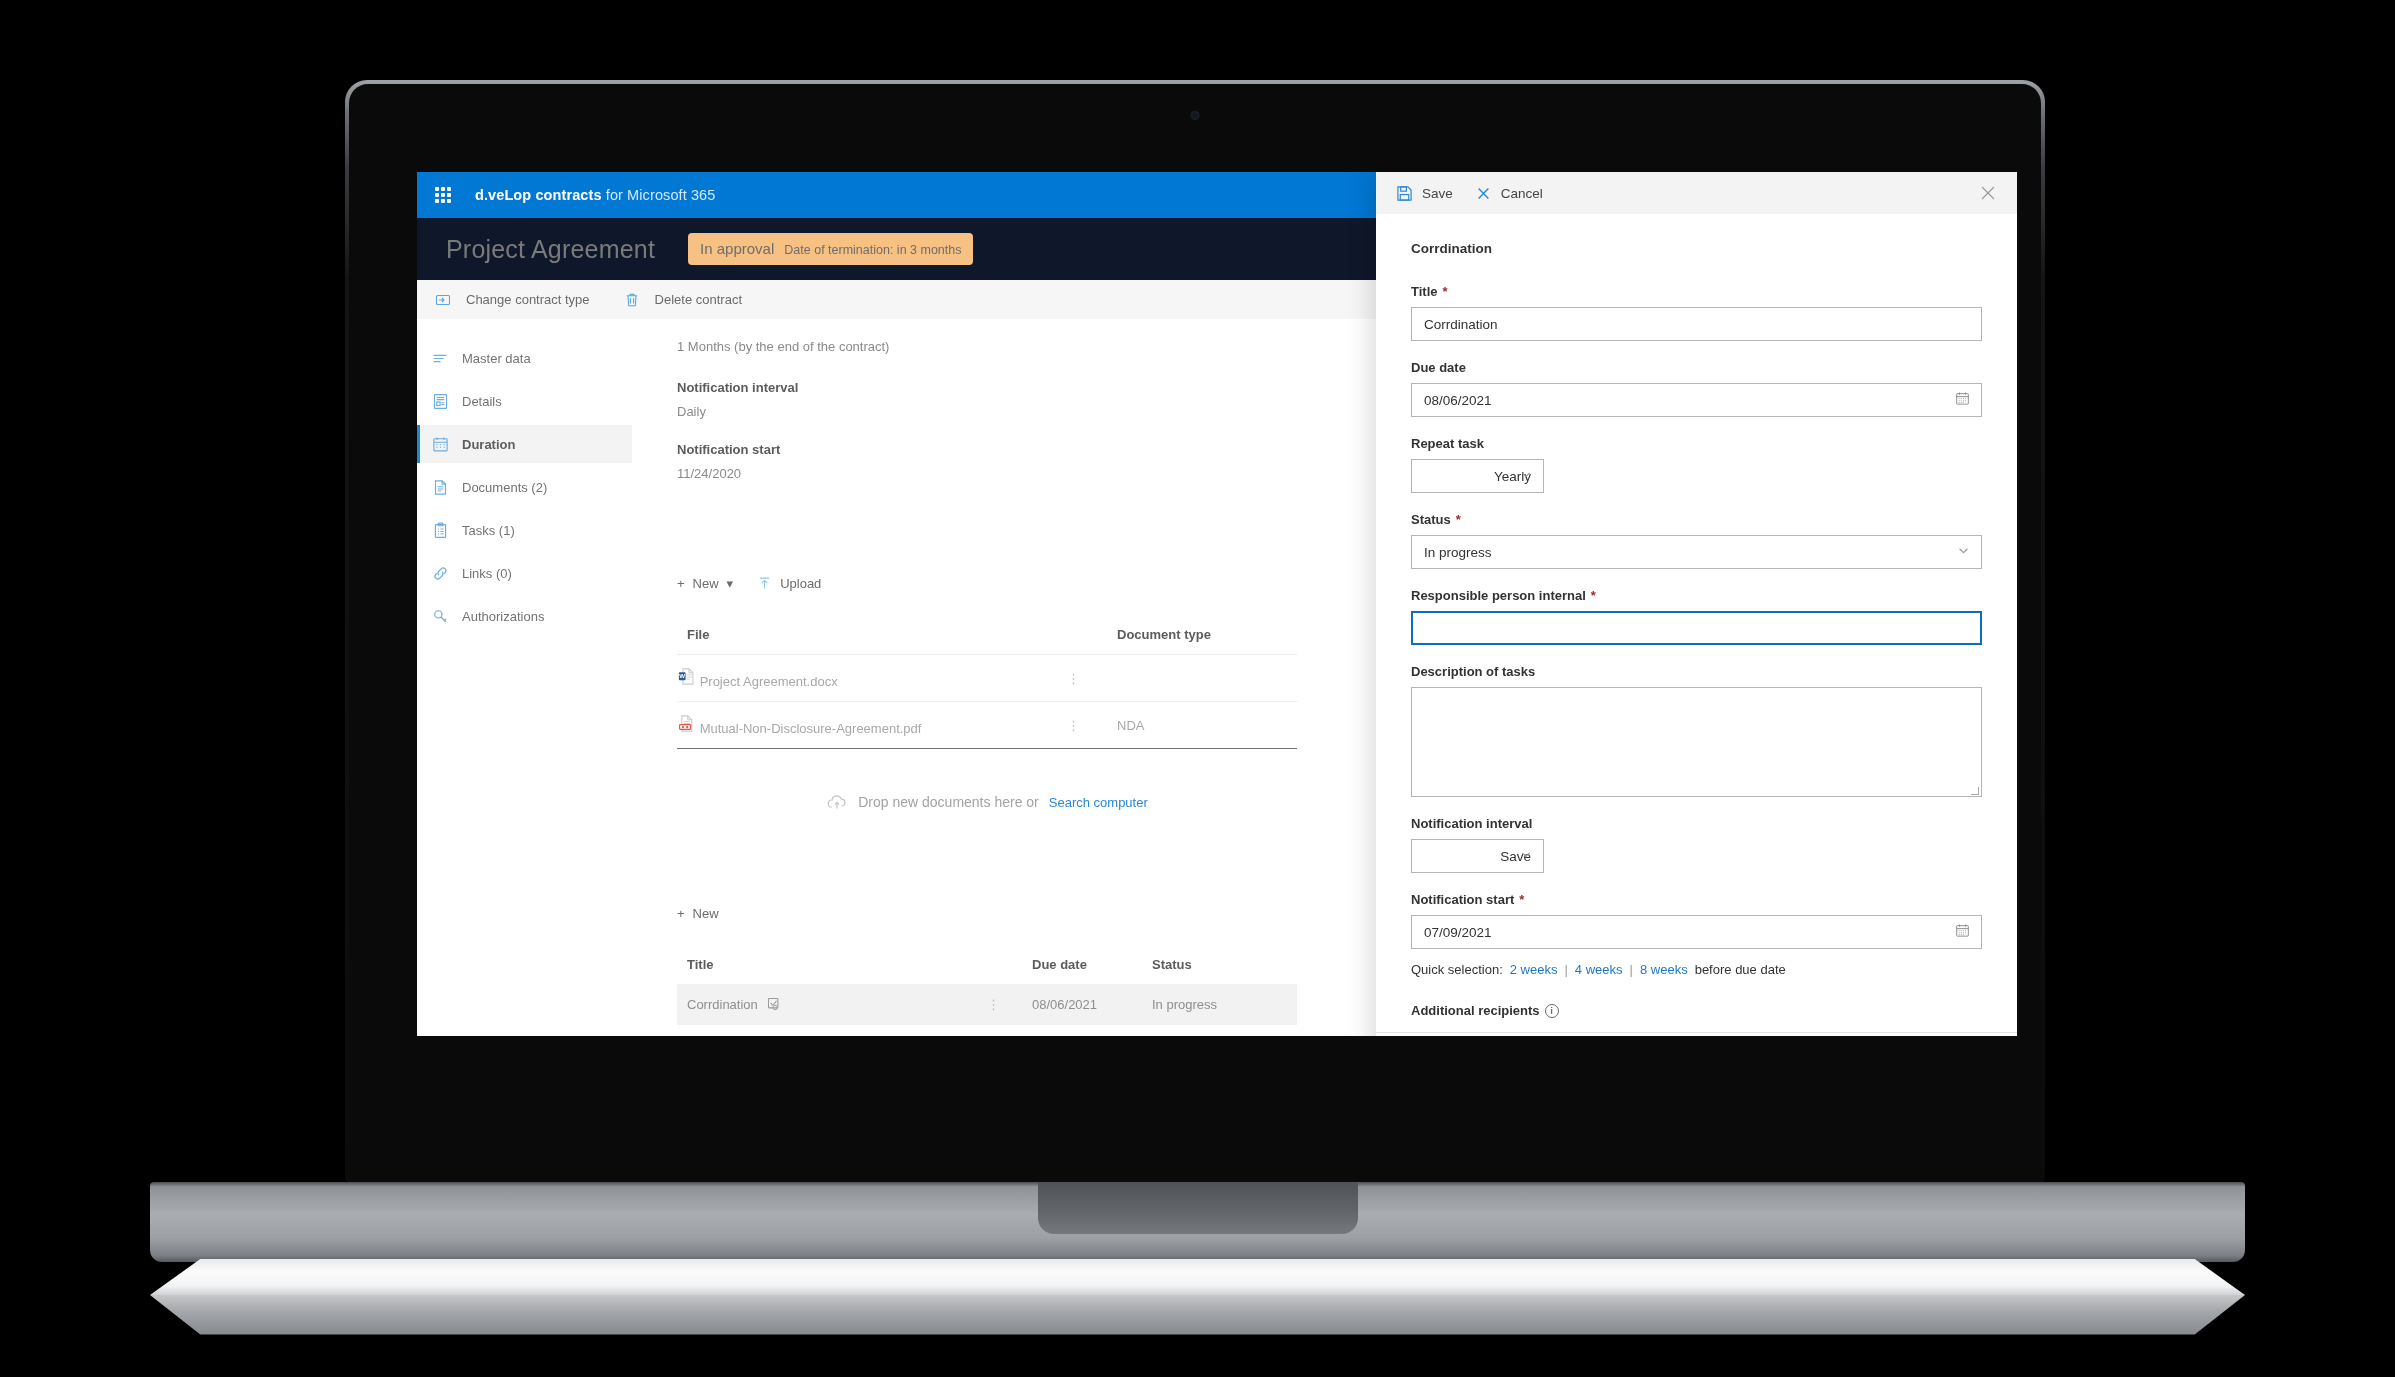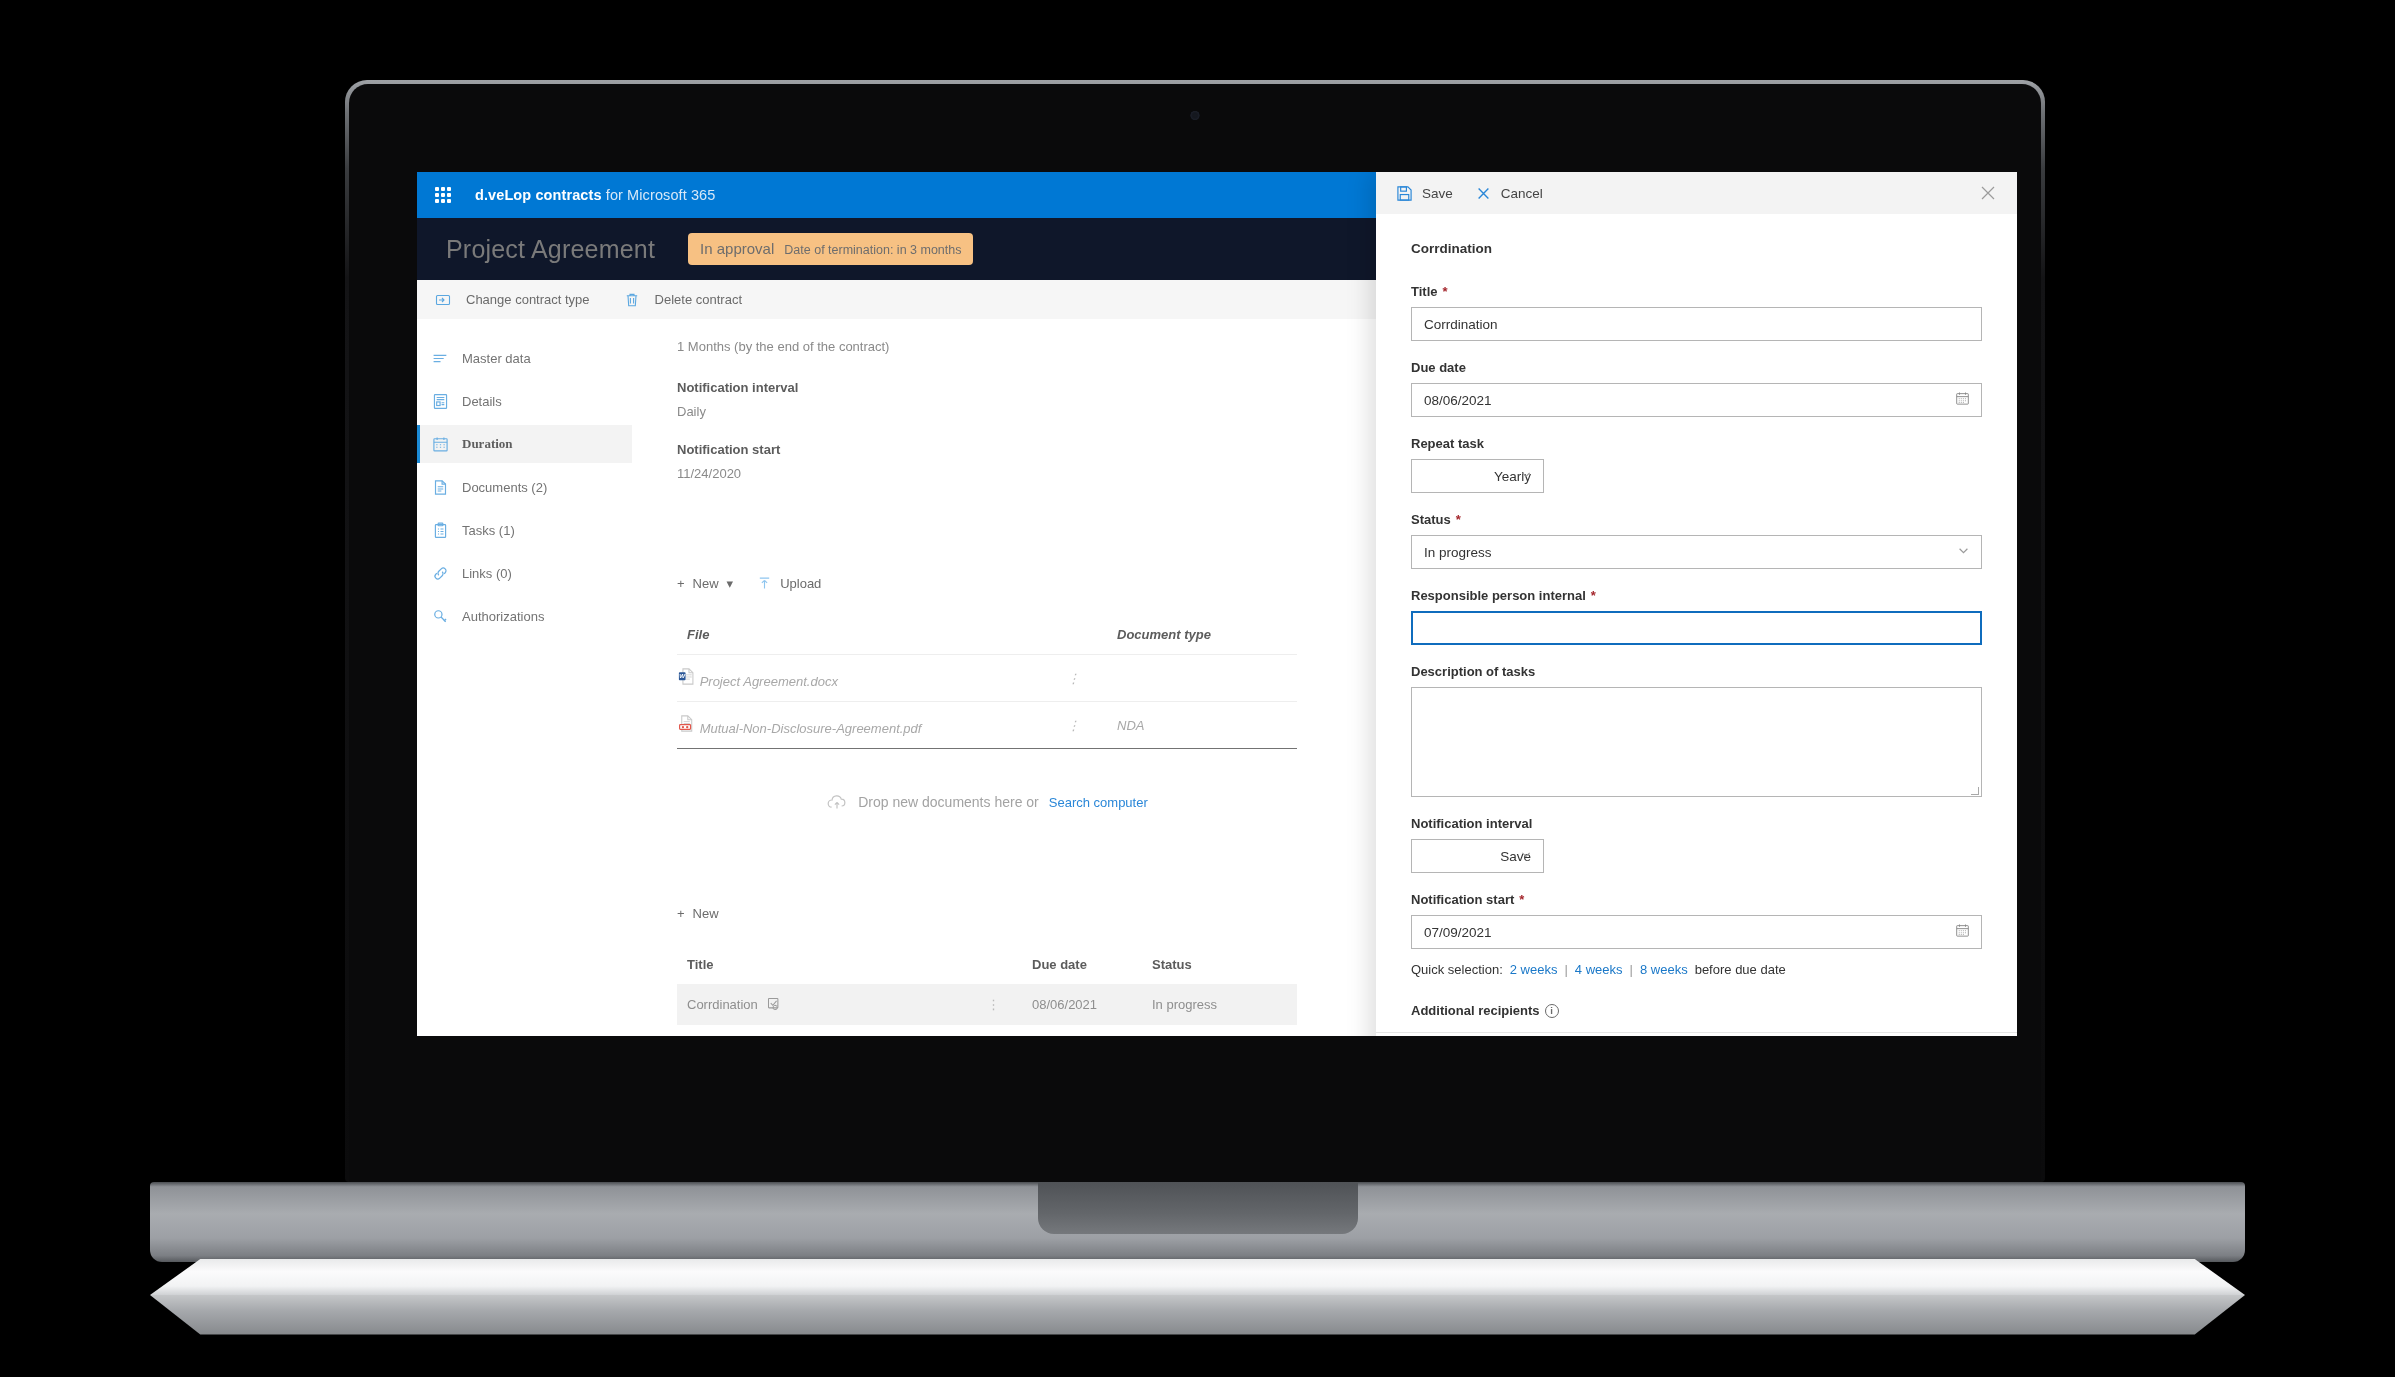--- a/index.html
+++ b/index.html
@@ -90,39 +90,39 @@
   .cmd { display:flex; align-items:center; gap:15px; cursor:pointer; padding:4px 6px; }
   .cmd span { font-size:13px; color:#6b6b6b; }
   .cmd svg { display:block; }
 
   
   .sidebar { position:absolute; left:0; top:147px; width:215px; height:853px; background:#fff; padding-top:20px; }
   .snav { position:relative; display:flex; align-items:center; gap:13px; height:38px;
           padding-left:14px; cursor:pointer; margin-bottom:5px; }
   .snav span { font-size:13px; color:#737373; }
   .snav.active { background:#f3f3f3; }
-  .snav.active span { color:#5e5e5e; font-weight:600;font-family:Liberation Serif, serif; }
+  .snav.active span { color:#5e5e5e; font-weight:600; }
   .snav.active:before { content:""; position:absolute; left:0; top:0; bottom:0; width:3px; background:#1b8ad6; }
   .snav .ic { width:18px; display:flex; justify-content:center; }
 
   
   .main { position:absolute; left:215px; top:147px; width:1385px; height:853px;
           background:#fff; padding:20px 0 0 45px; }
   .dur-line { font-size:13px; color:#8a8a8a; margin-bottom:26px; }
   .fld-label { font-size:13px; color:#5c5c5c; font-weight:700; margin-bottom:9px; }
   .fld-value { font-size:13px; color:#8a8a8a; margin-bottom:23px; }
 
   .sect-title { font-size:23px; color:#8d8d8d; font-weight:300; margin:52px 0 16px 0;text-align:right; }
   .sect-actions { display:flex; align-items:center; gap:24px; margin-bottom:36px; }
   .act { display:flex; align-items:center; gap:8px; cursor:pointer; }
   .act span { font-size:13px; color:#6b6b6b; }
   .plus { color:#8ec5ef; font-size:20px; line-height:1; font-weight:300; }
   .chev { color:#9ccbf0; font-size:10px; }
 
-  table.grid { width:620px; border-collapse:collapse;font-style:italic; }
+  table.grid { width:620px; border-collapse:collapse; }
   table.grid th { text-align:left; font-size:13px; color:#5c5c5c; font-weight:700;
                   padding:0 0 12px 0; }
   table.grid td { font-size:13px; color:#a8a8a8; padding:12px 0; border-top:1px solid #eee; }
   table.grid tr.row:last-child td { border-bottom:1px solid #737373; }
   .kebab { color:#b9b9b9; font-size:13px; letter-spacing:0; line-height:1; cursor:pointer; }
   .dropzone { display:flex; align-items:center; justify-content:center; gap:10px;
               margin:44px 0 0 0; width:620px; }
   .dropzone span { font-size:14px; color:#a3a3a3; }
   .dropzone a { font-size:13px; color:#2a87d8; text-decoration:none; cursor:pointer; }
 

